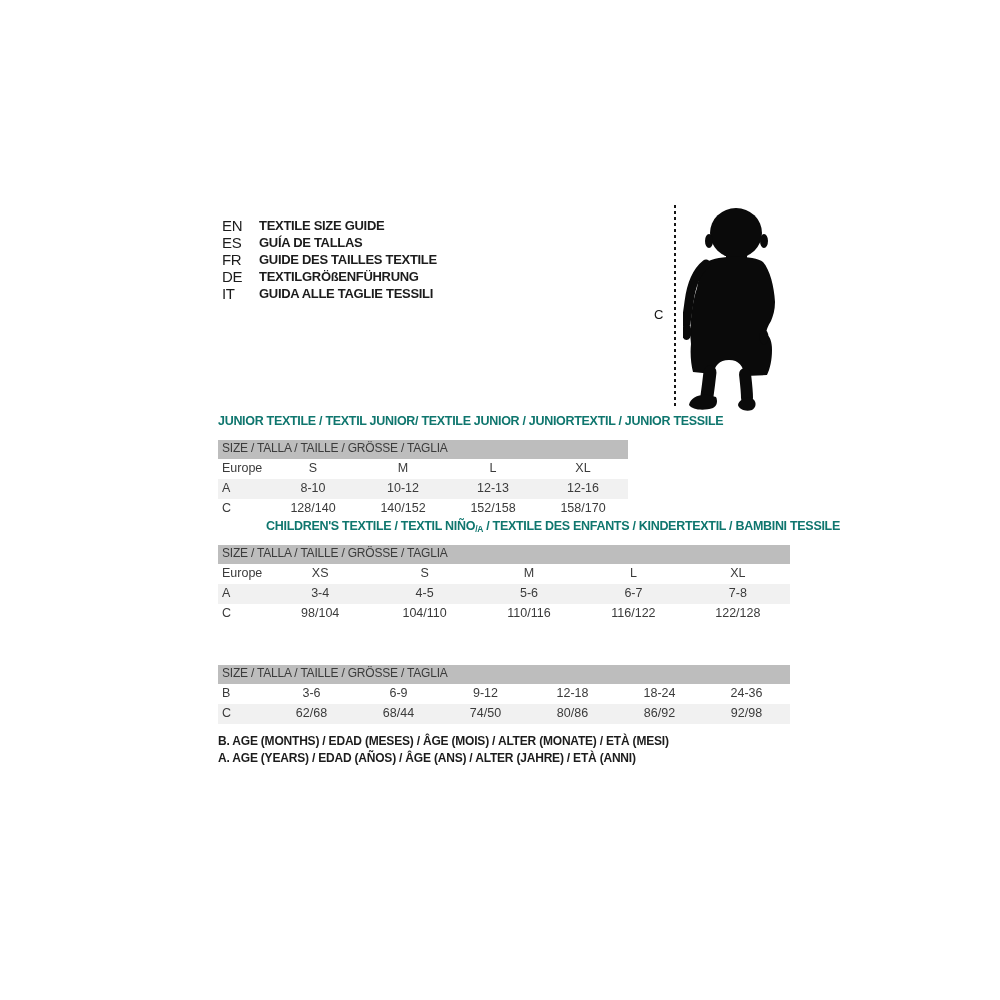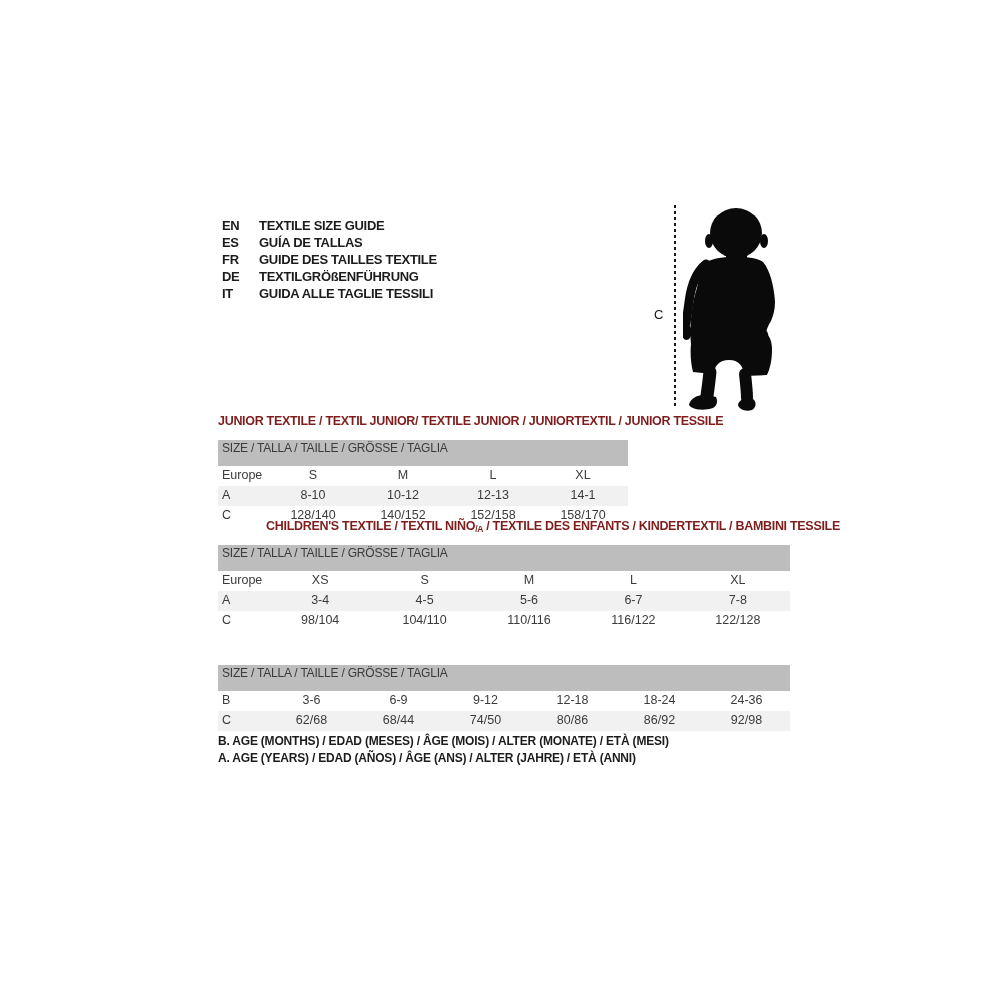--- a/index.html
+++ b/index.html
@@ -3,48 +3,48 @@
 <meta charset="utf-8">
 <style>
   html,body{margin:0;padding:0;background:#fff;}
   .canvas{
     position:relative;width:1000px;height:1000px;background:#fff;overflow:hidden;
     font-family:"Liberation Sans", sans-serif;color:#1c1c1c;
   }
   
   .lang-block{position:absolute;left:222px;top:217px;}
   .lang-row{display:flex;height:17px;line-height:17px;}
-  .lang-code{width:37px;font-weight:bold;font-size:13px;letter-spacing:-0.3px;}
+  .lang-code{width:37px;font-weight:normal;font-size:15px;letter-spacing:-0.3px;}
   .lang-label{font-weight:bold;font-size:13px;letter-spacing:-0.3px;white-space:nowrap;}
 
   
   .silhouette{position:absolute;left:683px;top:206px;}
   .measure-line{
     position:absolute;left:674px;top:205px;width:2px;height:202px;
     background-image:repeating-linear-gradient(to bottom,#161616 0px,#161616 3px,transparent 3px,transparent 6px);
   }
   .measure-label{position:absolute;left:654px;top:307px;font-size:13px;color:#161616;}
 
   
   .sec-title{
     position:absolute;left:218px;font-weight:bold;font-size:12.5px;
-    letter-spacing:-0.3px;white-space:nowrap;color:#7f1d1d;
+    letter-spacing:-0.3px;white-space:nowrap;color:#0f766e;
   }
   .t-junior{top:414px;}
   .t-children{top:519px;margin-left:48px;}
   .t-babies{top:624px;line-height:17px;}
   .sub-a{font-size:8.5px;vertical-align:-2px;}
 
   
   .tbl{position:absolute;left:218px;font-size:12.5px;color:#3b3b3b;}
   .tbl-junior{top:440px;width:410px;}
   .tbl-children{top:545px;width:572px;}
   .tbl-babies{top:665px;width:572px;}
   .bar{
-    height:26px;line-height:17px;background:var(--header_bar_bg,#bdbdbd);
+    height:19px;line-height:17px;background:var(--header_bar_bg,#bdbdbd);
     color:#3b3b3b;padding-left:4px;font-size:12px;letter-spacing:-0.2px;
   }
   .row{display:flex;height:20px;line-height:18px;}
   .row.alt{background:var(--alt_row_bg,#f1f1f1);}
   .lbl{width:50px;padding-left:4px;box-sizing:border-box;text-align:left;}
   .val{flex:1;text-align:center;}
 
   
   .legend{
     position:absolute;left:218px;top:733px;font-weight:bold;font-size:12px;
@@ -120,21 +120,21 @@
       <span class="val">S</span>
       <span class="val">M</span>
       <span class="val">L</span>
       <span class="val">XL</span>
     </div>
     <div class="row alt">
       <span class="lbl">A</span>
       <span class="val">8-10</span>
       <span class="val">10-12</span>
       <span class="val">12-13</span>
-      <span class="val">14-1</span>
+      <span class="val">12-16</span>
     </div>
     <div class="row">
       <span class="lbl">C</span>
       <span class="val">128/140</span>
       <span class="val">140/152</span>
       <span class="val">152/158</span>
       <span class="val">158/170</span>
     </div>
   </div>
 

